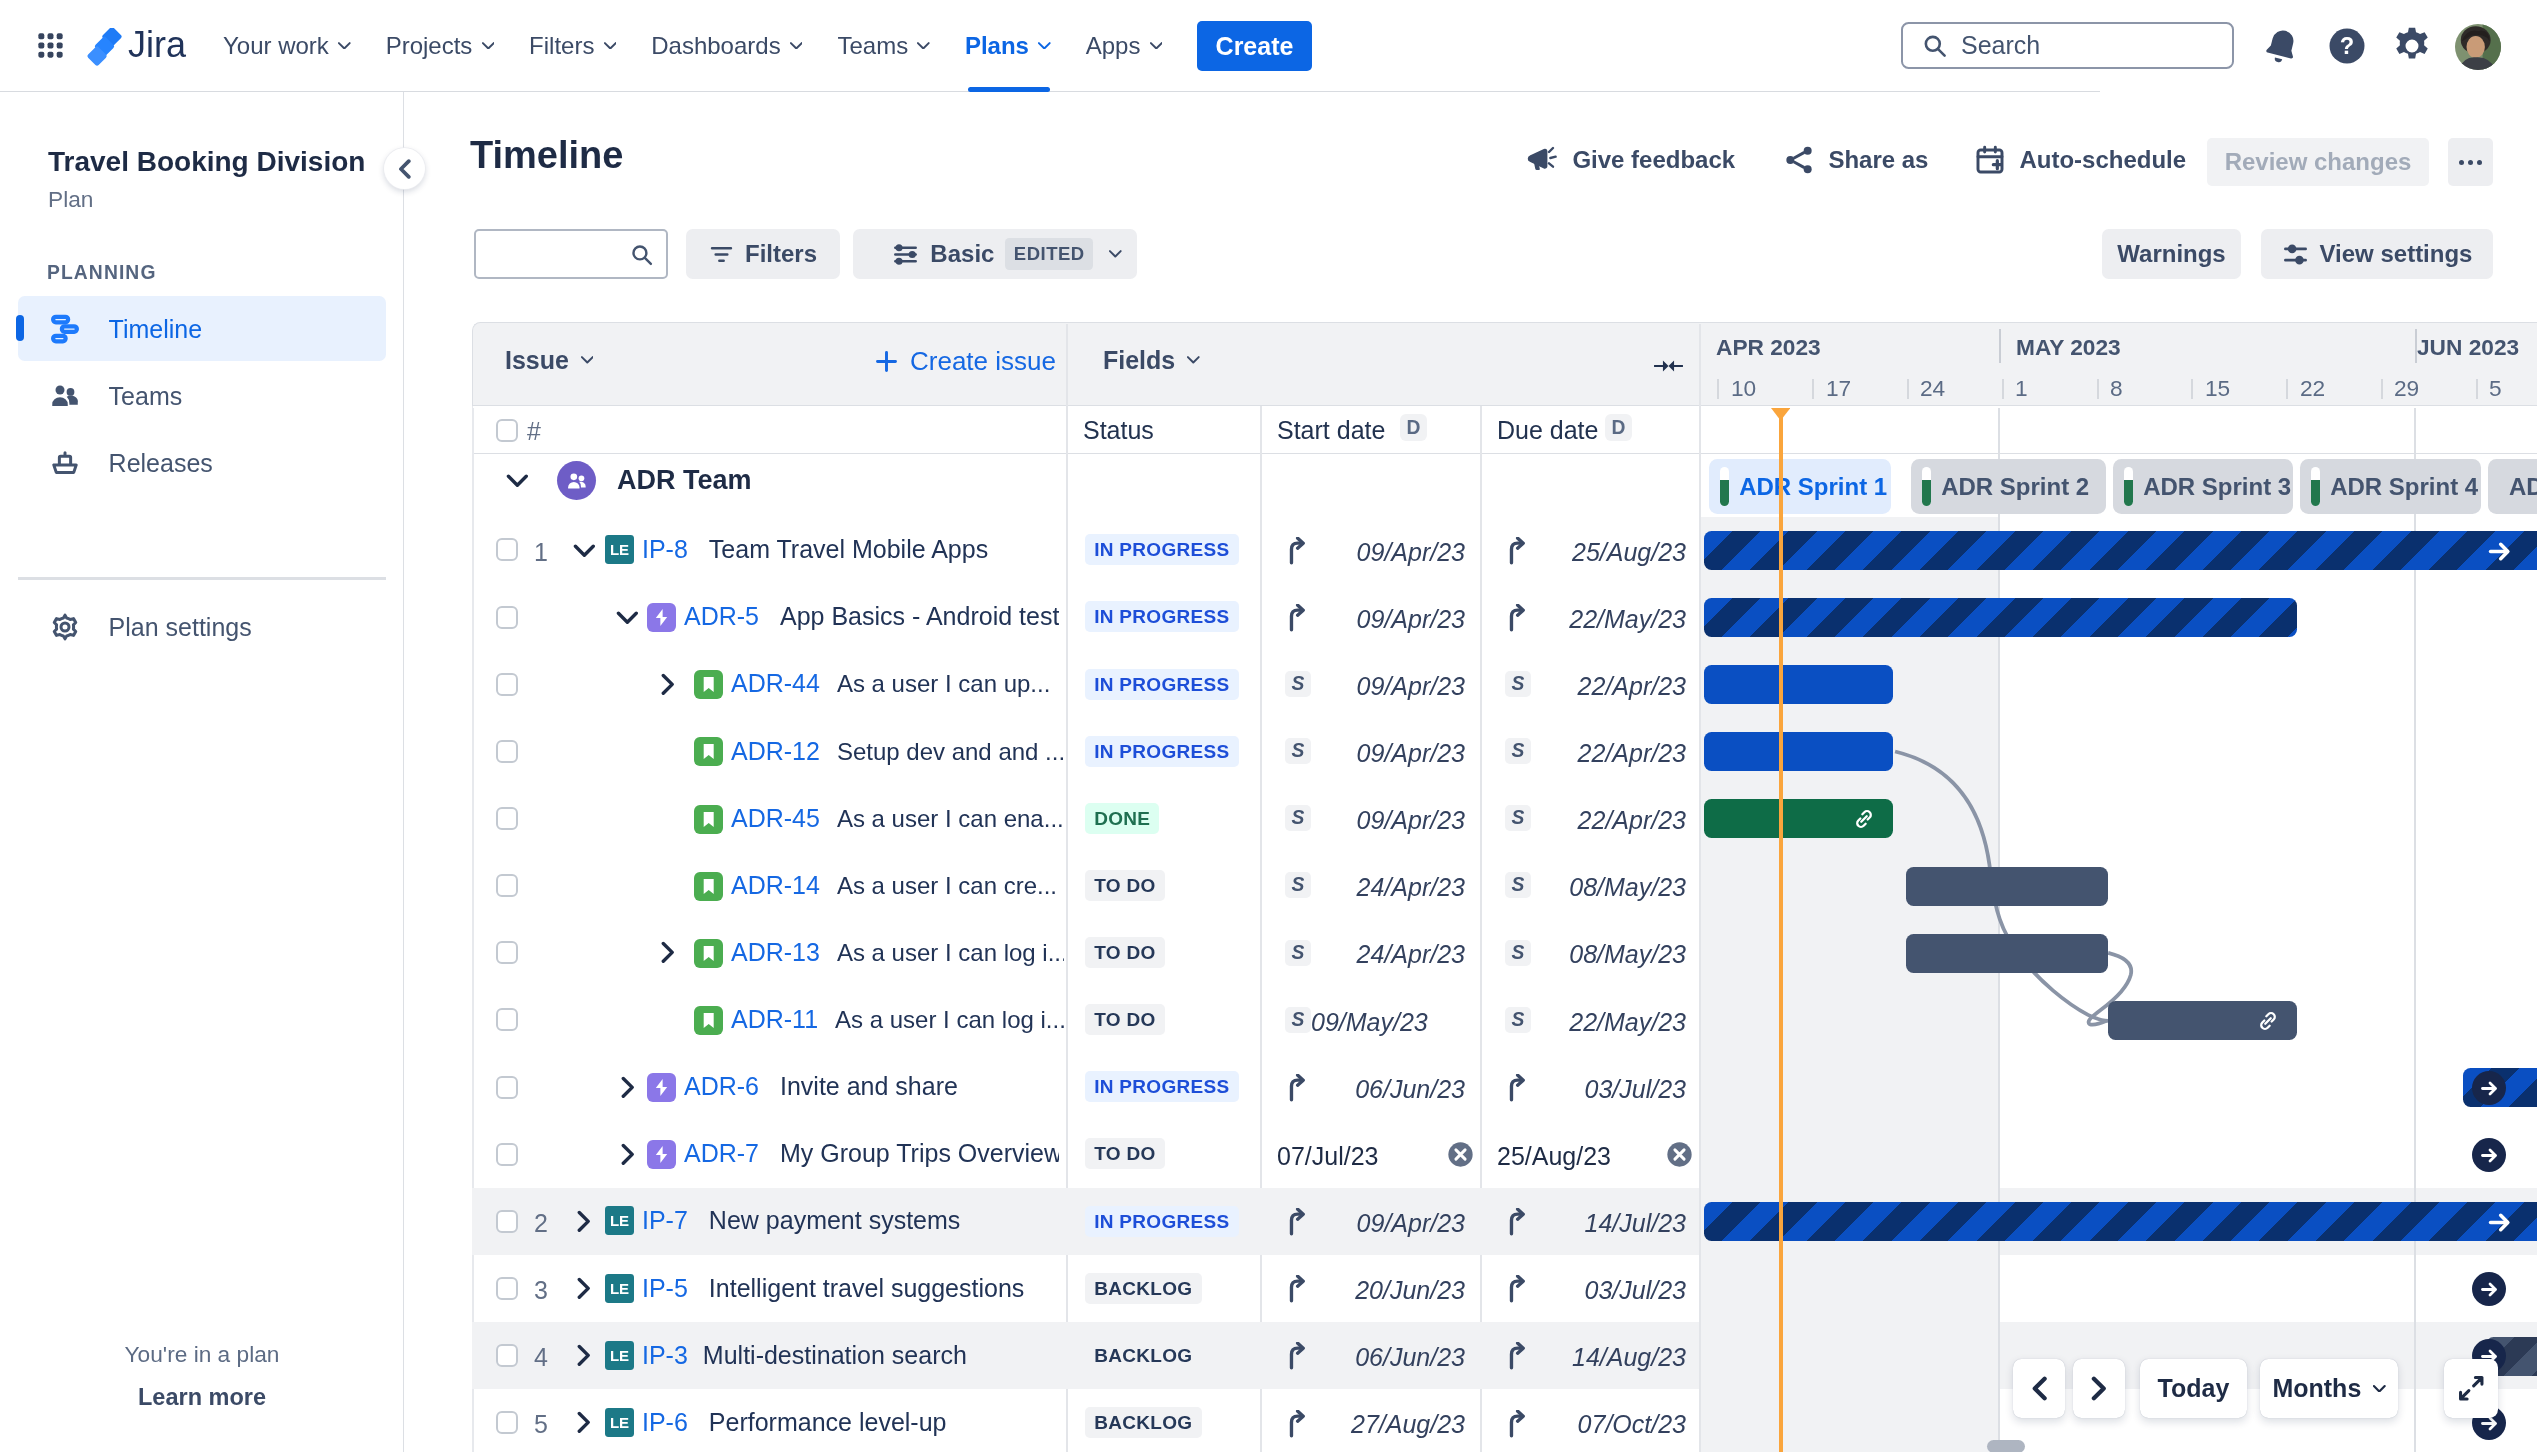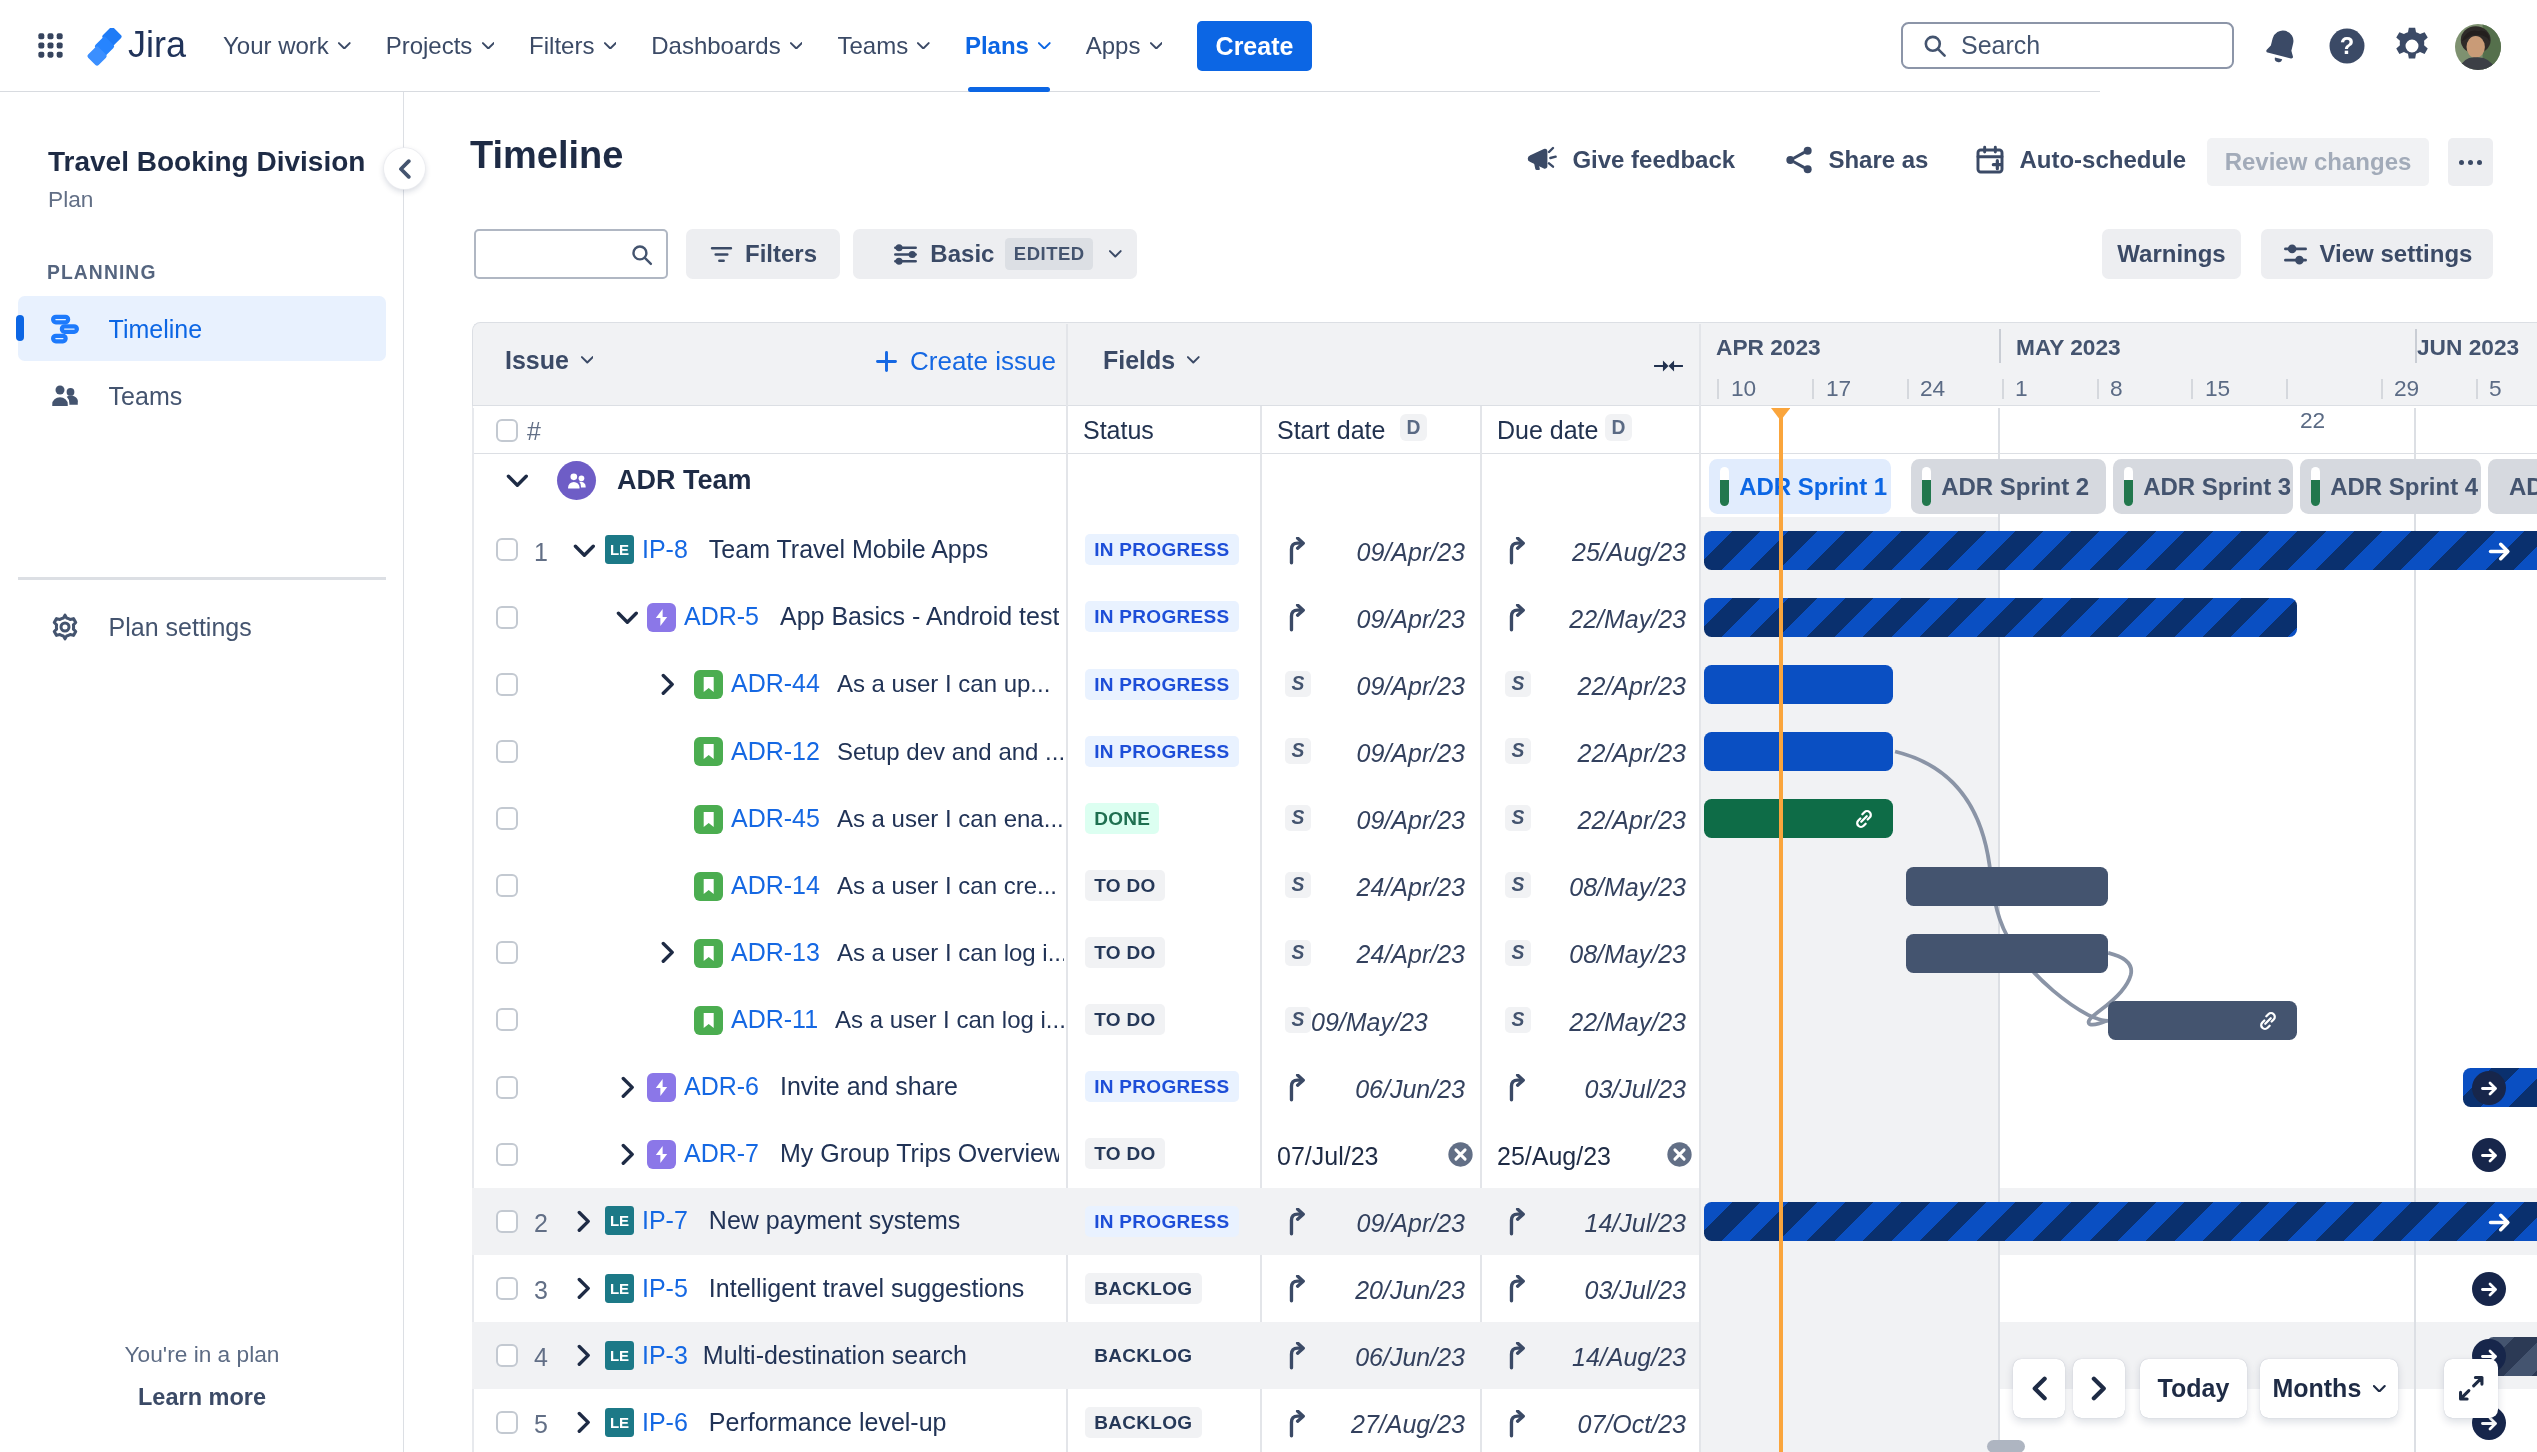--- a/index.html
+++ b/index.html
@@ -143,20 +143,28 @@
   </div>
   <div class="sideitem" style="top:272px;">
     <svg class="ic" viewBox="0 0 24 24" fill="#44546F">
       <circle cx="8" cy="7.2" r="3.6"></circle>
         <path d="M1.8 18.5 a6.2 5.6 0 0 1 12.4 0 V20 H1.8 Z"></path>
       <circle cx="16.4" cy="8.7" r="3.1"></circle>
         <path d="M13.4 12.6 a5.6 5 0 0 1 8.8 5 V19 H15.5 l0-1 a7 7 0 0 0-2.1-5.4 Z"></path>
     </svg>
       <span>Teams</span>
   </div>
+  <div class="sideitem" style="top:339px;">
+    <svg class="ic" viewBox="0 0 24 24" fill="none" stroke="#44546F" stroke-width="2.4" stroke-linejoin="round">
+      <path d="M3 13.5 L21 13.5 L19 19.5 L5 19.5 Z"></path>
+      <path d="M7.5 13 V7.5 a1 1 0 0 1 1-1 h7 a1 1 0 0 1 1 1 V13" stroke-linecap="round"></path>
+      <path d="M12 6 V3.8" stroke-linecap="round"></path>
+    </svg>
+      <span>Releases</span>
+  </div>
   <div class="abs" style="left:17.6px;top:485px;width:368px;height:2.5px;background:#dcdfe4;"></div>
   <div class="sideitem" style="top:503px;">
     <svg class="ic" viewBox="0 0 24 24" fill="none" stroke="#44546F" stroke-width="2.4">
       <path d="M12 2.5 l1.3 2.3 a7.6 7.6 0 0 1 2.9 1.2 l2.6-.7 1.8 3.1 -1.9 1.9 a7.6 7.6 0 0 1 0 3.4 l1.9 1.9 -1.8 3.1 -2.6-.7 a7.6 7.6 0 0 1-2.9 1.2 L12 21.5 l-1.3-2.3 a7.6 7.6 0 0 1-2.9-1.2 l-2.6.7 -1.8-3.1 1.9-1.9 a7.6 7.6 0 0 1 0-3.4 L3.4 8.4 l1.8-3.1 2.6.7 a7.6 7.6 0 0 1 2.9-1.2 Z" stroke-linejoin="round"></path>
       <circle cx="12" cy="12" r="3.2"></circle>
     </svg>
       <span>Plan settings</span>
   </div>
   <div class="abs" style="left:0;top:1249px;width:404px;text-align:center;font-size:22.7px;color:#5c6b84;">You're in a plan</div>
   <div class="abs" style="left:0;top:1292px;width:404px;text-align:center;font-size:23.5px;font-weight:600;color:#3b4a66;">Learn more</div>
@@ -582,21 +590,21 @@
   <div class="abs" style="left:1354px;top:53px;font-size:22.7px;color:#5b6b85;">17</div>
   <div class="abs" style="left:1435px;top:57px;width:1.7px;height:20px;background:#d5d8dd;"></div>
   <div class="abs" style="left:1448px;top:53px;font-size:22.7px;color:#5b6b85;">24</div>
   <div class="abs" style="left:1530px;top:57px;width:1.7px;height:20px;background:#d5d8dd;"></div>
   <div class="abs" style="left:1543px;top:53px;font-size:22.7px;color:#5b6b85;">1</div>
   <div class="abs" style="left:1625px;top:57px;width:1.7px;height:20px;background:#d5d8dd;"></div>
   <div class="abs" style="left:1638px;top:53px;font-size:22.7px;color:#5b6b85;">8</div>
   <div class="abs" style="left:1719px;top:57px;width:1.7px;height:20px;background:#d5d8dd;"></div>
   <div class="abs" style="left:1733px;top:53px;font-size:22.7px;color:#5b6b85;">15</div>
   <div class="abs" style="left:1814px;top:57px;width:1.7px;height:20px;background:#d5d8dd;"></div>
-  <div class="abs" style="left:1828px;top:53px;font-size:22.7px;color:#5b6b85;margin-top:32px;">22</div>
+  <div class="abs" style="left:1828px;top:53px;font-size:22.7px;color:#5b6b85;">22</div>
   <div class="abs" style="left:1909px;top:57px;width:1.7px;height:20px;background:#d5d8dd;"></div>
   <div class="abs" style="left:1922px;top:53px;font-size:22.7px;color:#5b6b85;">29</div>
   <div class="abs" style="left:2004px;top:57px;width:1.7px;height:20px;background:#d5d8dd;"></div>
   <div class="abs" style="left:2017px;top:53px;font-size:22.7px;color:#5b6b85;">5</div>
   <div class="sprintchip" style="left:1237px;width:182px;background:#E1ECFD;">
       <span class="cap">
         <i></i>
       </span>
       <b style="color:#0C66E4">ADR Sprint 1</b>
     </div>

